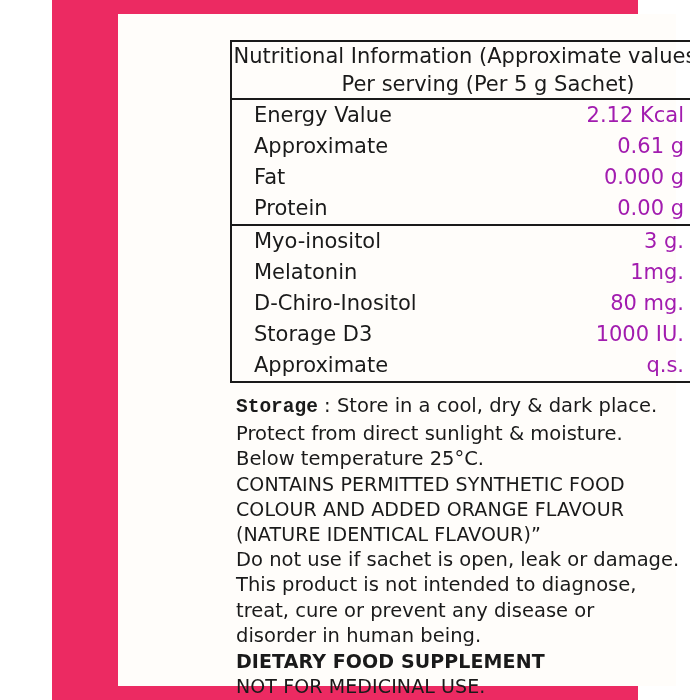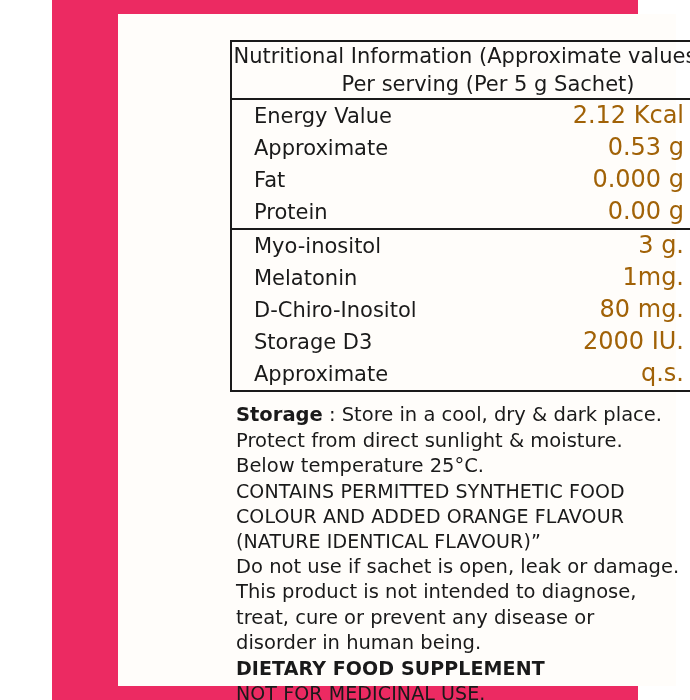--- a/index.html
+++ b/index.html
@@ -89,22 +89,22 @@
     align-items: baseline;
     padding: 1px 22px 1px 22px;
   }
   .nrow .name {
     font-size: 21px;
     color: #1a1a1a;
     line-height: 29px;
     white-space: nowrap;
   }
   .nrow .value {
-    font-size: 24px;
-    color: #a16207;
+    font-size: 21px;
+    color: #a21caf;
     line-height: 29px;
     white-space: nowrap;
   }
 
   
   .notes {
     margin-top: 10px;
     padding-left: 6px;
   }
   .notes p {
@@ -117,20 +117,21 @@
   .notes p.caps {
     font-size: 19px;
     line-height: 25px;
     letter-spacing: 0.1px;
   }
   .notes p.bold {
     font-weight: bold;
   }
   .notes .strong-inline {
     font-weight: bold;
+    font-family: Liberation Mono, monospace;
   }
 </style>
 </head>
 <body>
 
 <div class="label-card">
   <div class="pink-frame">
     <div class="inner-white">
 
       <div class="content">
@@ -144,21 +145,21 @@
             </td>
           </tr>
           <tr>
             <td class="rowgroup group-divider">
               <div class="nrow">
                 <span class="name">Energy Value</span>
                 <span class="value">2.12 Kcal</span>
               </div>
               <div class="nrow">
                 <span class="name">Approximate</span>
-                <span class="value">0.53 g</span>
+                <span class="value">0.61 g</span>
               </div>
               <div class="nrow">
                 <span class="name">Fat</span>
                 <span class="value">0.000 g</span>
               </div>
               <div class="nrow">
                 <span class="name">Protein</span>
                 <span class="value">0.00 g</span>
               </div>
             </td>
@@ -172,21 +173,21 @@
               <div class="nrow">
                 <span class="name">Melatonin</span>
                 <span class="value">1mg.</span>
               </div>
               <div class="nrow">
                 <span class="name">D-Chiro-Inositol</span>
                 <span class="value">80 mg.</span>
               </div>
               <div class="nrow">
                 <span class="name">Storage D3</span>
-                <span class="value">2000 IU.</span>
+                <span class="value">1000 IU.</span>
               </div>
               <div class="nrow">
                 <span class="name">Approximate</span>
                 <span class="value">q.s.</span>
               </div>
             </td>
           </tr>
         </tbody>
           </table>
 

